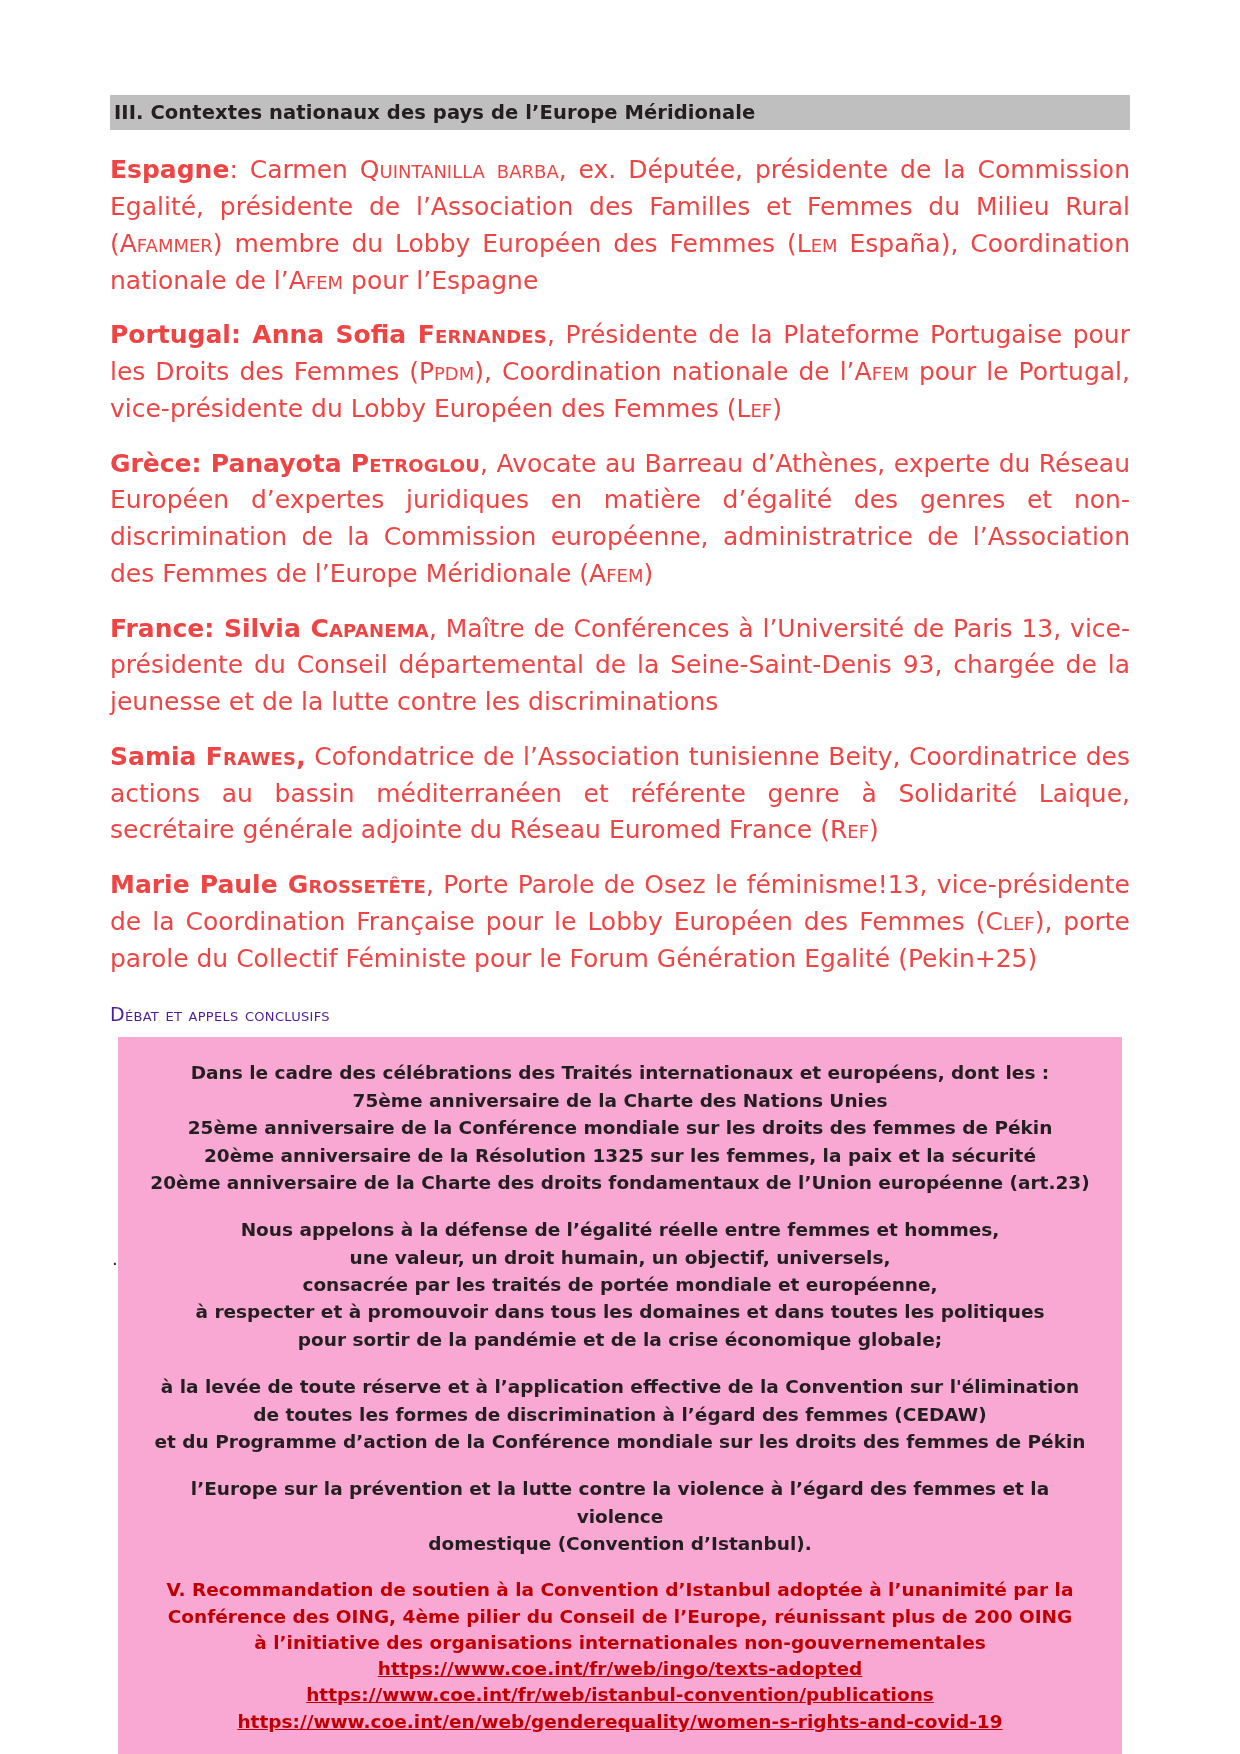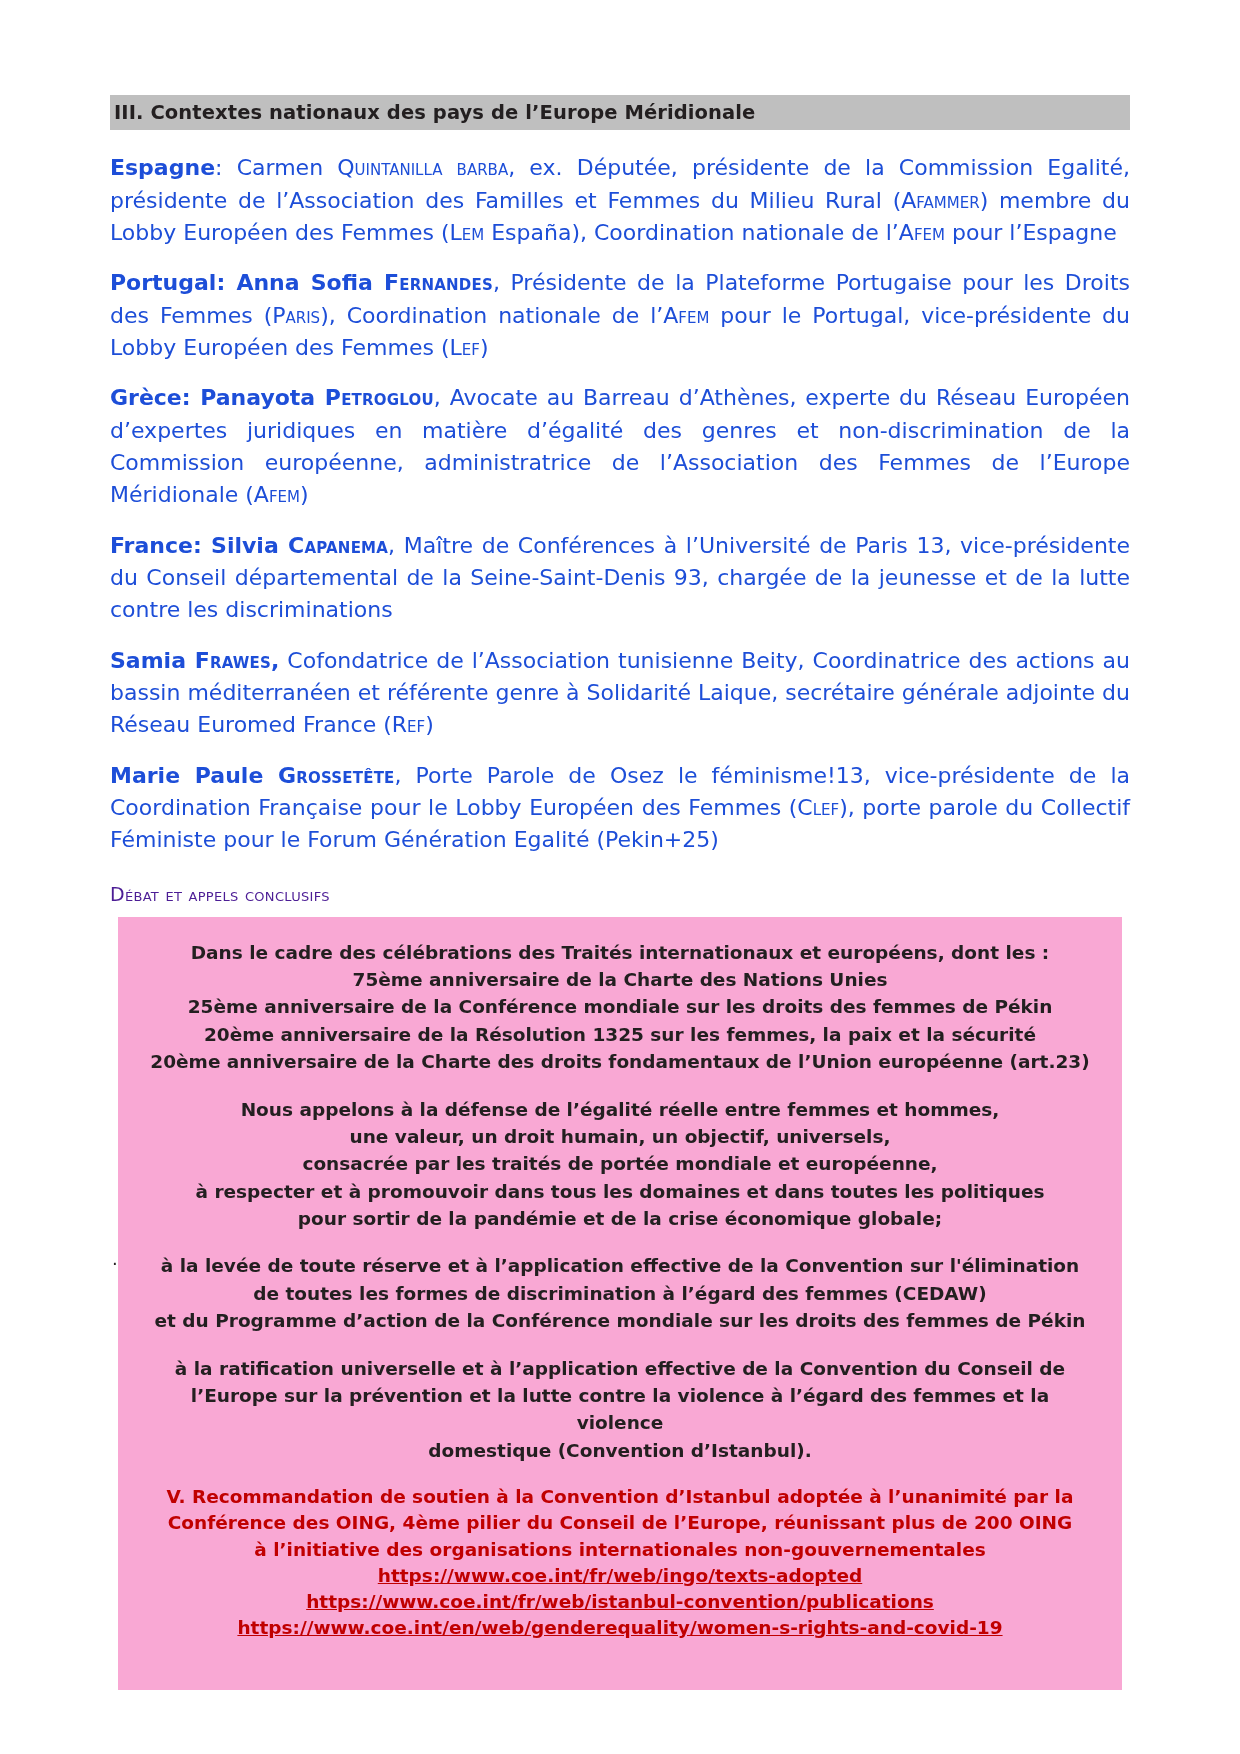--- a/index.html
+++ b/index.html
@@ -30,25 +30,25 @@
   .section-band .title {
     font-size: 19.5px;
     font-weight: bold;
     letter-spacing: 0.1px;
     color: #231f20;
     line-height: 1.2;
   }
 
   
   .para {
-    font-size: 22px;
+    font-size: 25px;
     line-height: 1.47;
     text-align: justify;
     margin: 0 0 18px 0;
-    color: #1d4ed8;
+    color: #ef4444;
   }
   .para b { font-weight: bold; }
   .sc {
     font-variant: small-caps;
     font-weight: bold;
     letter-spacing: 0.2px;
   }
   .sc-light {
     font-variant: small-caps;
     font-weight: normal;
@@ -100,21 +100,21 @@
 
   <div class="section-band">
     <div class="title">III. Contextes nationaux des pays de l’Europe Méridionale</div>
   </div>
 
   <p class="para">
     <b>Espagne</b><span>: Carmen <span class="sc-light">Quintanilla barba</span>, ex. Députée, présidente de la Commission Egalité, présidente de l’Association des Familles et Femmes du Milieu Rural (<span class="sc-light">Afammer</span>) membre du Lobby Européen des Femmes (<span class="sc-light">Lem</span> España), Coordination nationale de l’<span class="sc-light">Afem</span> pour l’Espagne</span>
   </p>
 
   <p class="para">
-    <b>Portugal: Anna Sofia <span class="sc">Fernandes</span></b><span>, Présidente de la Plateforme Portugaise pour les Droits des Femmes (<span class="sc-light">Paris</span>), Coordination nationale de l’<span class="sc-light">Afem</span> pour le Portugal, vice-présidente du Lobby Européen des Femmes (<span class="sc-light">Lef</span>)</span>
+    <b>Portugal: Anna Sofia <span class="sc">Fernandes</span></b><span>, Présidente de la Plateforme Portugaise pour les Droits des Femmes (<span class="sc-light">Ppdm</span>), Coordination nationale de l’<span class="sc-light">Afem</span> pour le Portugal, vice-présidente du Lobby Européen des Femmes (<span class="sc-light">Lef</span>)</span>
   </p>
 
   <p class="para">
     <b>Grèce: Panayota <span class="sc">Petroglou</span></b><span>, Avocate au Barreau d’Athènes, experte du Réseau Européen d’expertes juridiques en matière d’égalité des genres et non-discrimination de la Commission européenne, administratrice de l’Association des Femmes de l’Europe Méridionale (<span class="sc-light">Afem</span>)</span>
   </p>
 
   <p class="para">
     <b>France: Silvia <span class="sc">Capanema</span></b><span>, Maître de Conférences à l’Université de Paris 13, vice-présidente du Conseil départemental de la Seine-Saint-Denis 93, chargée de la jeunesse et de la lutte contre les discriminations</span>
   </p>
 
@@ -146,21 +146,20 @@
       <div class="cb-line">pour sortir de la pandémie et de la crise économique globale;</div>
     </div>
 
     <div class="cb-group">
       <div class="cb-line">à la levée de toute réserve et à l’application effective de la Convention sur l'élimination</div>
       <div class="cb-line">de toutes les formes de discrimination à l’égard des femmes (CEDAW)</div>
       <div class="cb-line">et du Programme d’action de la Conférence mondiale sur les droits des femmes de Pékin</div>
     </div>
 
     <div class="cb-group">
-      <div class="cb-line">à la ratification universelle et à l’application effective de la Convention du Conseil de</div>
       <div class="cb-line">l’Europe sur la prévention et la lutte contre la violence à l’égard des femmes et la violence</div>
       <div class="cb-line">domestique (Convention d’Istanbul).</div>
     </div>
 
     <div class="cb-group">
       <div class="cb-line cb-red tight">V. Recommandation de soutien à la Convention d’Istanbul adoptée à l’unanimité par la</div>
       <div class="cb-line cb-red tight">Conférence des OING, 4ème pilier du Conseil de l’Europe, réunissant plus de 200 OING</div>
       <div class="cb-line cb-red tight">à l’initiative des organisations internationales non-gouvernementales</div>
       <div class="cb-line tight"><a class="cb-link" href="#">https://www.coe.int/fr/web/ingo/texts-adopted</a></div>
       <div class="cb-line tight"><a class="cb-link" href="#">https://www.coe.int/fr/web/istanbul-convention/publications</a></div>

